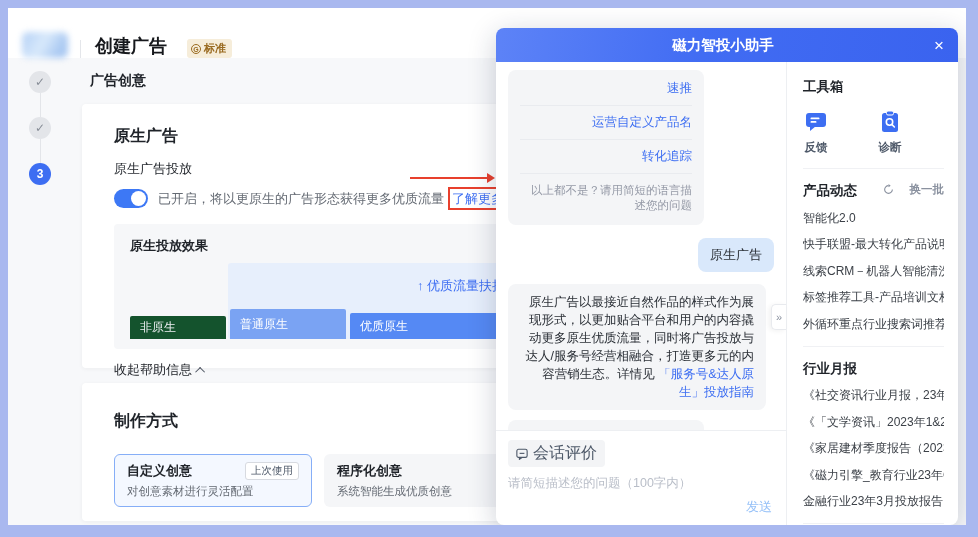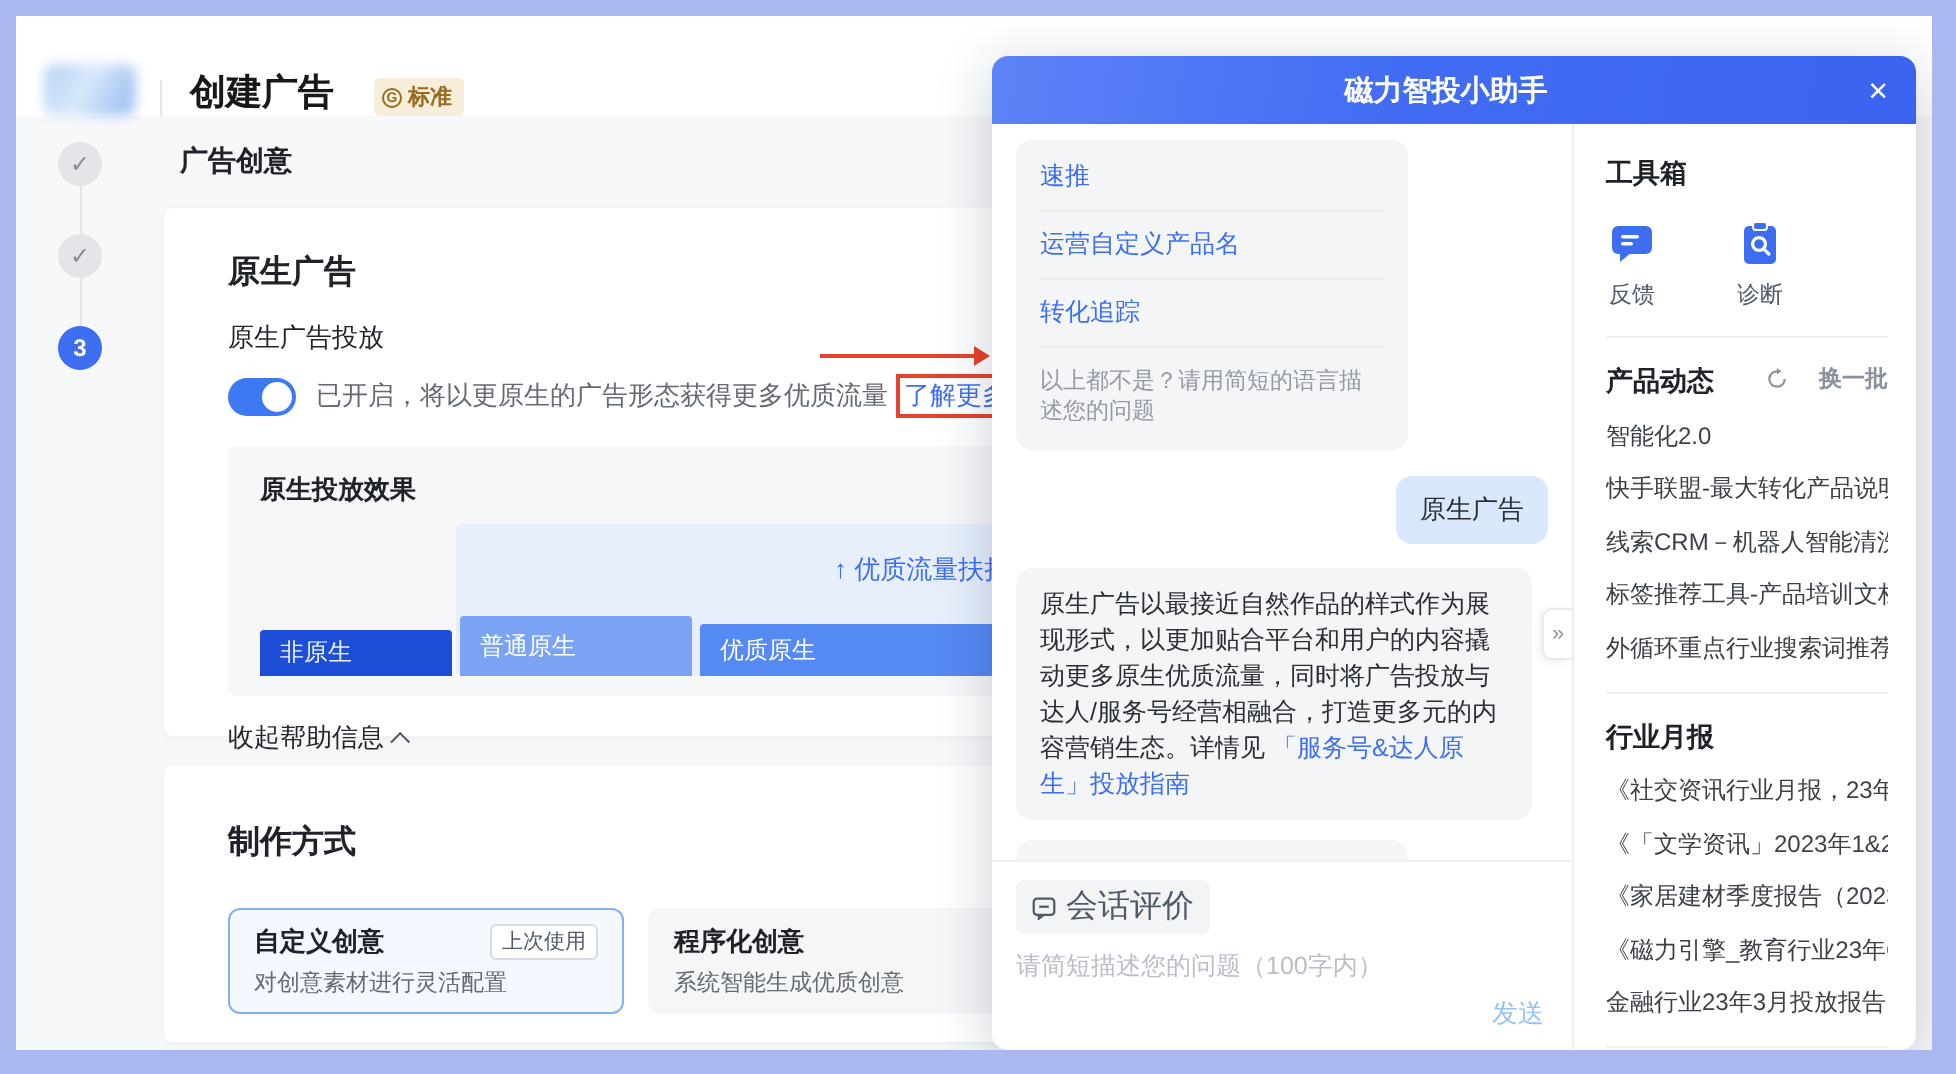--- a/index.html
+++ b/index.html
@@ -41,21 +41,21 @@
   .toggle-desc { font-size:13px; color:#646a73; margin-left:10px; }
   .red-box { display:inline-block; border:2px solid #e8402d; padding:0 2px; margin-left:4px; }
   .learn-more { font-size:13px; color:#3d6ef2; text-decoration:none; cursor:pointer; }
 
   .help-box { margin-top:14px; background:#f6f7f9; border-radius:4px; padding:13px 16px 10px 16px; height:125px; }
   .help-title { font-size:13px; font-weight:bold; }
   .chart { position:relative; margin-top:8px; height:76px; }
   .chart-highlight { position:absolute; left:98px; right:-16px; top:0; bottom:0; background:#e7effc; border-radius:3px; }
   .boost-label { position:absolute; left:98px; right:0; top:14px; text-align:center; color:#3d6ef2; font-size:13px; }
   .bar { position:absolute; bottom:0; color:#fff; font-size:12px; display:flex; align-items:center; padding-left:10px; border-radius:2px 2px 0 0; }
-  .bar-1 { left:0;   width:96px;  height:23px; background:#1d4ed8; color:#eef0f3; }
+  .bar-1 { left:0;   width:96px;  height:23px; background:#14532d; color:#eef0f3; }
   .bar-2 { left:100px; width:116px; height:30px; background:#7aa3f3; }
   .bar-3 { left:220px; width:200px; height:26px; background:#5589f4; }
   .collapse-help { margin-top:12px; font-size:13px; color:#24272d; display:flex; align-items:center; gap:6px; cursor:pointer; }
   .chev-up { width:7px; height:7px; border-left:1.5px solid #4e5461; border-top:1.5px solid #4e5461; transform:rotate(45deg) translateY(2px); }
 
   .card-method { margin-top:15px; padding:28px 32px; height:138px; }
   .method-options { display:flex; gap:12px; margin-top:22px; }
   .option { width:198px; border-radius:6px; padding:7px 12px; cursor:pointer; }
   .option.selected { background:#f4f8ff; border:1px solid #86aef7; }
   .option.plain { background:#f5f6f8; border:1px solid transparent; }
@@ -71,42 +71,42 @@
   
   .assistant-panel { position:absolute; left:488px; top:20px; width:462px; height:497px; background:#fff; border-radius:8px; box-shadow:0 6px 28px rgba(25,35,70,.22); z-index:10; overflow:hidden; display:flex; flex-direction:column; }
   .panel-header { height:34px; flex:0 0 auto; background:linear-gradient(100deg,#5d83f7 0%,#416cf3 45%,#3a63ef 100%); display:flex; align-items:center; justify-content:space-between; padding:0 14px 0 16px; }
   .panel-header::before{ content:""; }
   .panel-title { color:#fff; font-size:14.5px; font-weight:bold; }
   .close-btn { color:#fff; font-size:17px; line-height:1; cursor:pointer; }
   .panel-body { flex:1; display:flex; min-height:0; }
 
   .chat-col { width:291px; position:relative; display:flex; flex-direction:column; border-right:1px solid #edeff2; }
   .messages { flex:1; padding:8px 12px 0 12px; overflow:hidden; display:flex; flex-direction:column; align-items:flex-start; }
-  .bubble { background:#f4f5f7; border-radius:8px; font-size:12.5px; color:#2a2f36; }
+  .bubble { background:#f4f5f7; border-radius:8px; font-size:12.5px; color:#2a2f36;text-align:right; }
   .links-bubble { width:196px; padding:2px 12px; }
   .quick-link { display:block; color:#3d6ef2; font-size:12.5px; padding:8px 0; border-bottom:1px solid #e9ebef; cursor:pointer; text-decoration:none; }
   .hint { color:#9499a6; font-size:11.5px; padding:9px 0 10px 0; }
   .user-bubble { align-self:flex-end; background:#d9e8fb; padding:8px 12px; margin-top:13px; font-size:13px; }
   .bot-bubble { margin-top:12px; padding:9px 12px; line-height:18px; max-width:258px; }
   .bot-link { color:#3d6ef2; text-decoration:none; cursor:pointer; }
   .resolve-bubble { margin-top:10px; padding:10px 12px 12px 12px; width:196px; }
 
   .collapse-tab { position:absolute; right:0; top:242px; width:15px; height:26px; background:#fff; border:1px solid #e8eaee; border-right:none; border-radius:5px 0 0 5px; box-shadow:-2px 1px 5px rgba(0,0,0,.06); display:flex; align-items:center; justify-content:center; font-size:11px; color:#8a919f; cursor:pointer; }
 
   .chat-footer { flex:0 0 auto; height:95px; border-top:1px solid #edeff2; padding:9px 12px; position:relative; }
   .rate-chip { display:inline-flex; align-items:center; gap:5px; background:#f3f4f6; border-radius:4px; padding:3px 8px; cursor:pointer; }
   .rate-chip .lbl { font-size:16px; color:#4e5969; }
   .chat-input { display:block; width:100%; border:none; outline:none; resize:none; margin-top:8px; font-family:inherit; font-size:12.5px; color:#2a2f36; background:transparent; height:34px; }
   .chat-input::placeholder { color:#b9bec8; }
   .send-btn { position:absolute; right:14px; bottom:9px; font-size:13px; color:#96c1f8; cursor:pointer; }
 
   
   .sidebar { flex:1; padding:16px 14px 0 16px; overflow:hidden; }
   .sb-title { font-size:13.5px; font-weight:bold; color:#1f2329; }
-  .tools { display:flex; gap:38px; margin-top:13px; }
+  .tools { display:flex; gap:48px; margin-top:13px;font-weight:bold; }
   .tool { display:flex; flex-direction:column; align-items:center; gap:5px; cursor:pointer; }
   .tool .lbl { font-size:11.5px; color:#4e5969; }
   .sb-divider { border-top:1px solid #f0f1f4; margin:13px 0 0 0; }
   .sb-head { display:flex; align-items:flex-start; justify-content:space-between; margin-top:13px; }
   .sb-action { display:flex; align-items:center; gap:16px; font-size:11.5px; color:#8a919f; cursor:pointer;font-weight:bold; }
   .sb-item { font-size:12px; color:#3c4148; margin-top:9.5px; white-space:nowrap; overflow:hidden; cursor:pointer; }
 </style>
 </head>
 <body>
 

